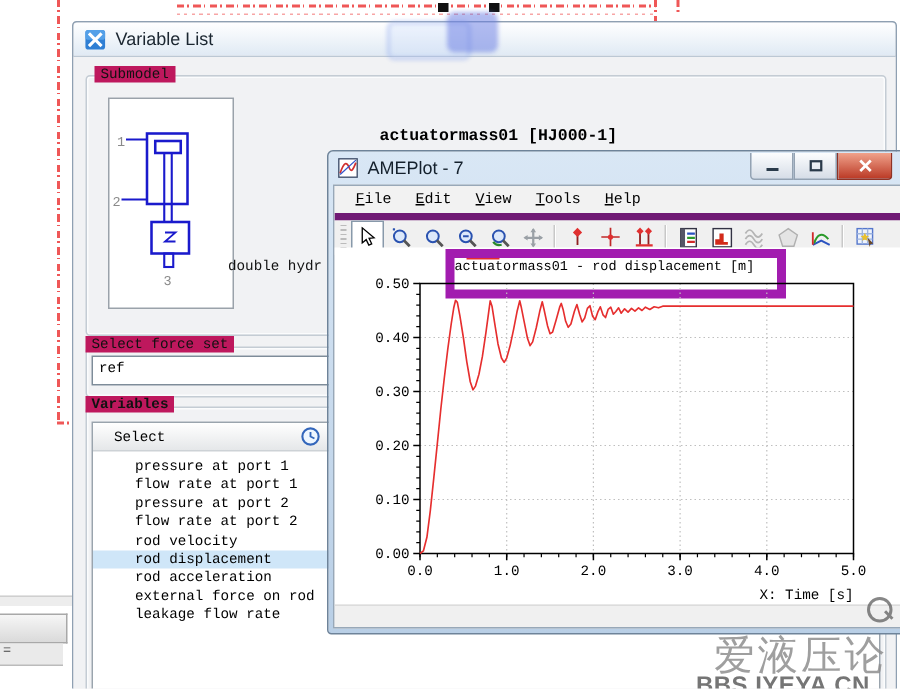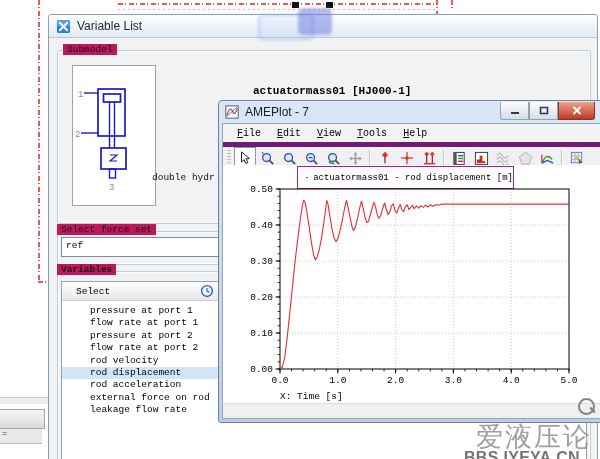--- a/index.html
+++ b/index.html
@@ -57,26 +57,26 @@
   .wbtn.close{width:35px;background:linear-gradient(#f0a28b,#bb3a26);border-color:#8e3326;border-radius:0 0 3px 0;}
   .pw-body{position:absolute;left:3px;right:3px;top:22px;bottom:3px;background:#f0f0f0;border:1px solid #98a8b8;overflow:hidden;}
   .menubar{height:18px;background:#f2f2f2;border-bottom:5px solid #701a75;display:flex;align-items:center;padding-left:6px;}
   .menu-item{font:10px "Liberation Mono",monospace;color:#000;padding:2px 8px;cursor:default;}
   .toolbar{height:22px;background:#f0f0f0;border-bottom:1px solid #cfcfcf;display:flex;align-items:center;padding-left:3px;}
   .grip{width:4px;height:16px;margin:0 3px 0 1px;background:repeating-linear-gradient(180deg,#bbb 0 1px,transparent 1px 3px);}
   .tbtn{width:20px;height:20px;display:flex;align-items:center;justify-content:center;border:1px solid transparent;}
   .tbtn.pressed{background:#fff;border:1px solid #8899aa;}
   .tsep{width:1px;height:17px;background:#c8c8c8;border-right:1px solid #fff;margin:0 3px;}
   .client{position:absolute;left:0;right:0;top:41px;height:238px;background:#fff;}
-  .legend{position:absolute;left:74px;top:1px;width:215px;height:21px;border:1px solid #a21caf;background:#fff;
-          display:flex;align-items:center;}
+  .legend{position:absolute;left:74px;top:1px;width:215px;height:21px;border:6px solid #a21caf;background:#fff;
+          display:flex;align-items:flex-start;flex-direction:column;}
   .legend .swatch{width:22px;height:0;border-top:1.5px solid #e62e2e;margin:0 5px 0 8px;}
   .legend span{font:9px "Liberation Mono",monospace;color:#000;white-space:nowrap;}
   #plot-svg{position:absolute;left:57px;top:24px;overflow:visible;}
-  .xaxis-title{position:absolute;left:57px;top:226px;width:289px;text-align:left;
+  .xaxis-title{position:absolute;left:57px;top:226px;width:289px;text-align:right;
                font:9.5px "Liberation Mono",monospace;color:#000;}
   .statusbar{position:absolute;left:0;right:0;top:279px;height:15px;background:#f0f0f0;border-top:1px solid #dcdcdc;}
   .tick{font:9.5px "Liberation Mono",monospace;fill:#000;}
 
   
   .wm1{left:464px;top:401px;font:bold 16px "Liberation Sans",sans-serif;color:#575757;opacity:.82;z-index:6;letter-spacing:.3px;margin-top:48px;}
   .wm-logo{left:578px;top:398px;width:13px;height:13px;border:2px solid #555;border-radius:50%;opacity:.7;z-index:6;}
   .wm-logo:after{content:"";position:absolute;left:9px;top:9px;width:7px;height:2px;background:#555;transform:rotate(45deg);}
   .wm2{left:476px;top:419px;font:27px "DejaVu Sans",sans-serif;color:#8f8f8f;opacity:.85;z-index:6;letter-spacing:2px;}
 </style>

